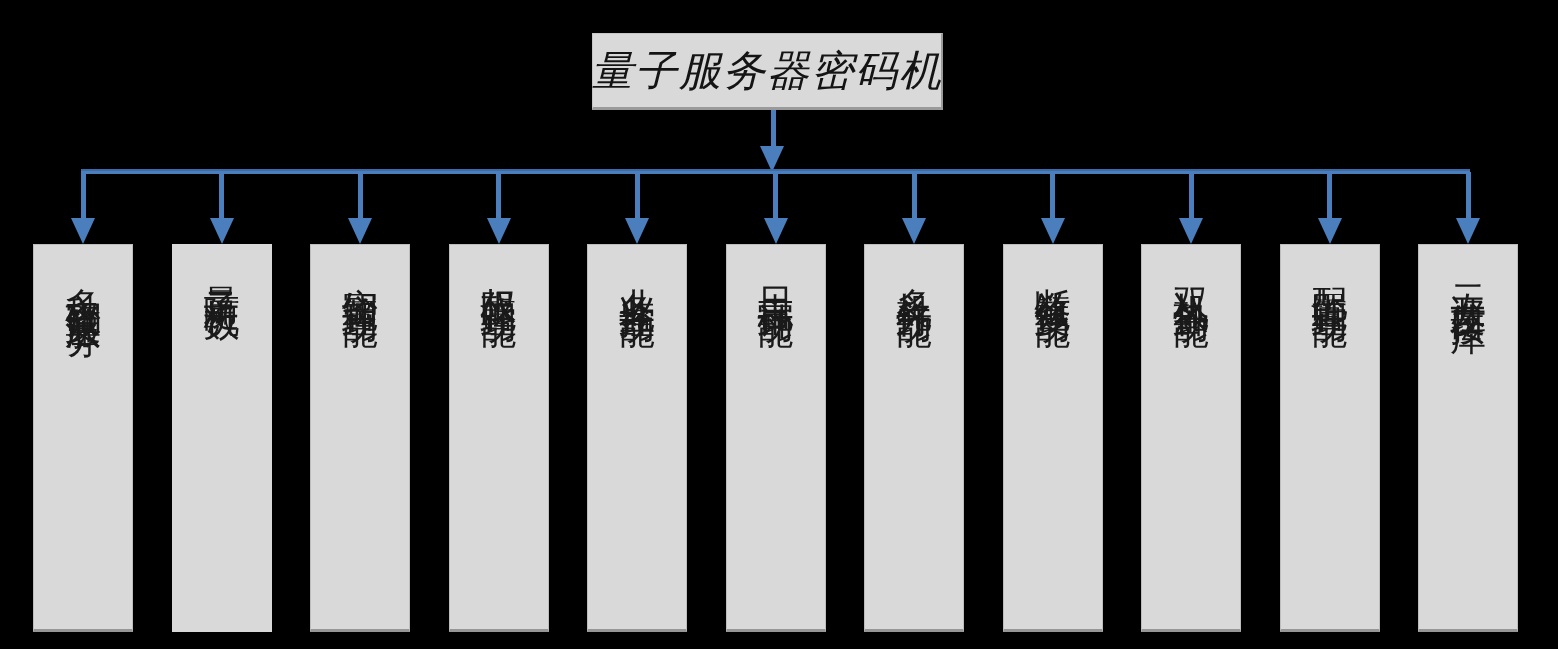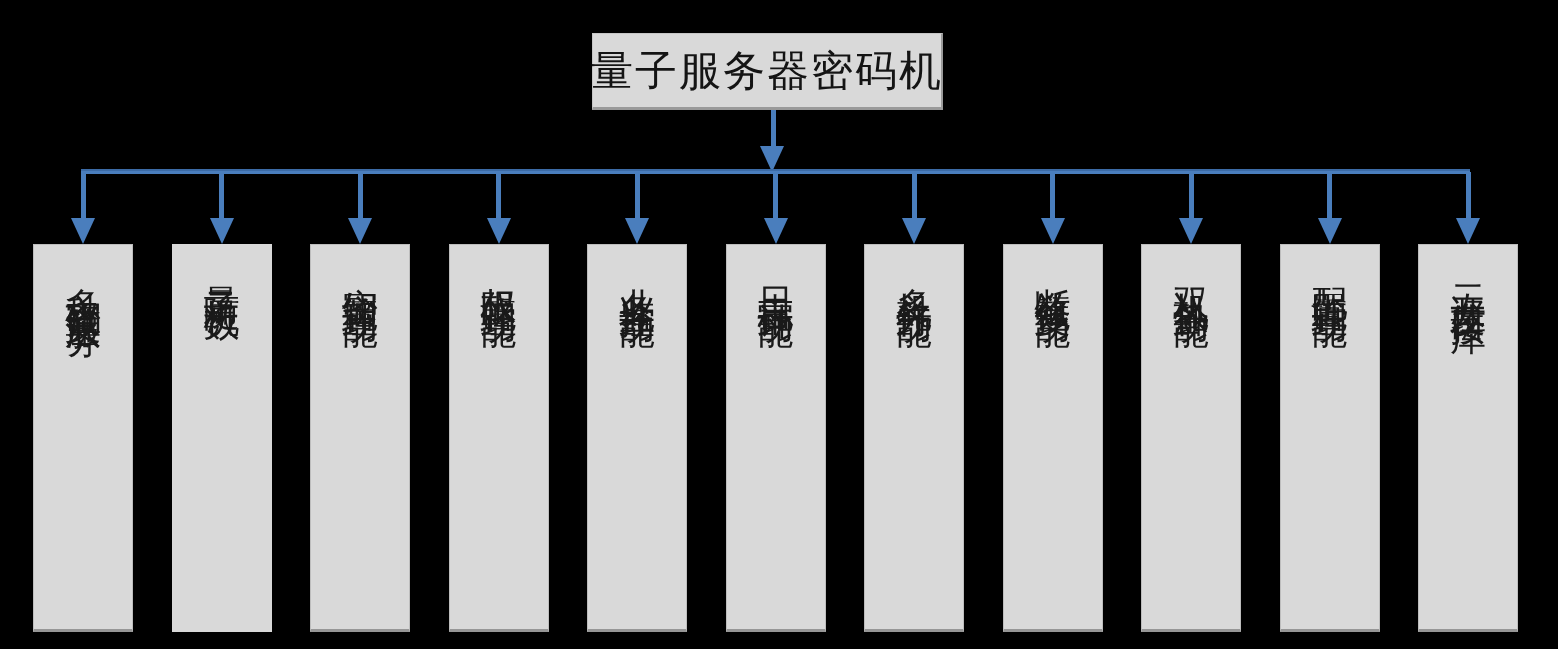--- a/index.html
+++ b/index.html
@@ -28,20 +28,21 @@
     border-right: 2px solid #9a9a9a;
     border-bottom: 3px solid #9a9a9a;
     box-sizing: border-box;
     display: flex;
     align-items: center;
     justify-content: center;
     font-size: 42px;
     letter-spacing: 2px;
     color: #141414;
     white-space: nowrap;
+    font-style: italic;
   }
 
   
   .hline {
     position: absolute;
     left: 81px;
     top: 169px;
     width: 1389px;
     height: 5px;
     background: #4a7ebd;

